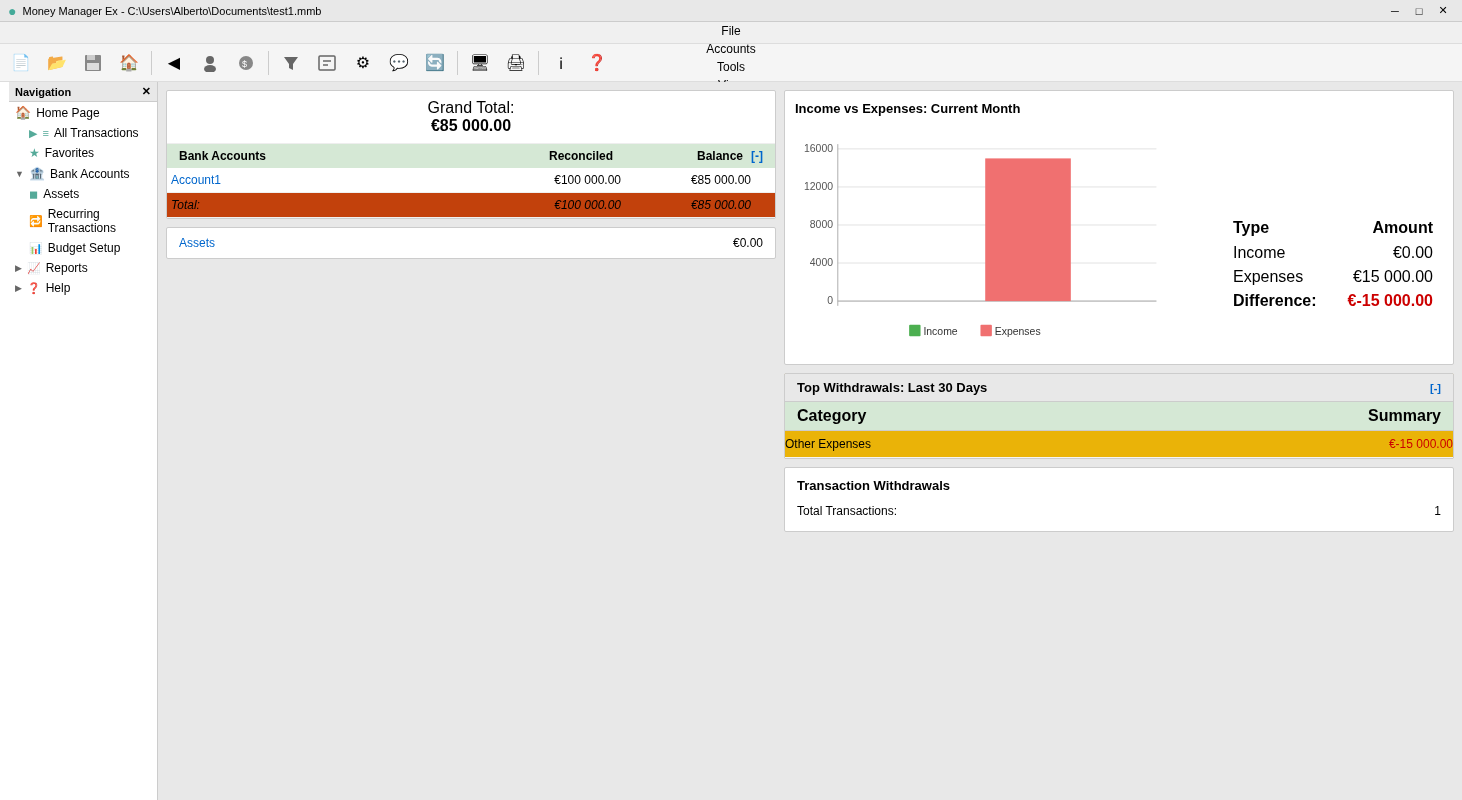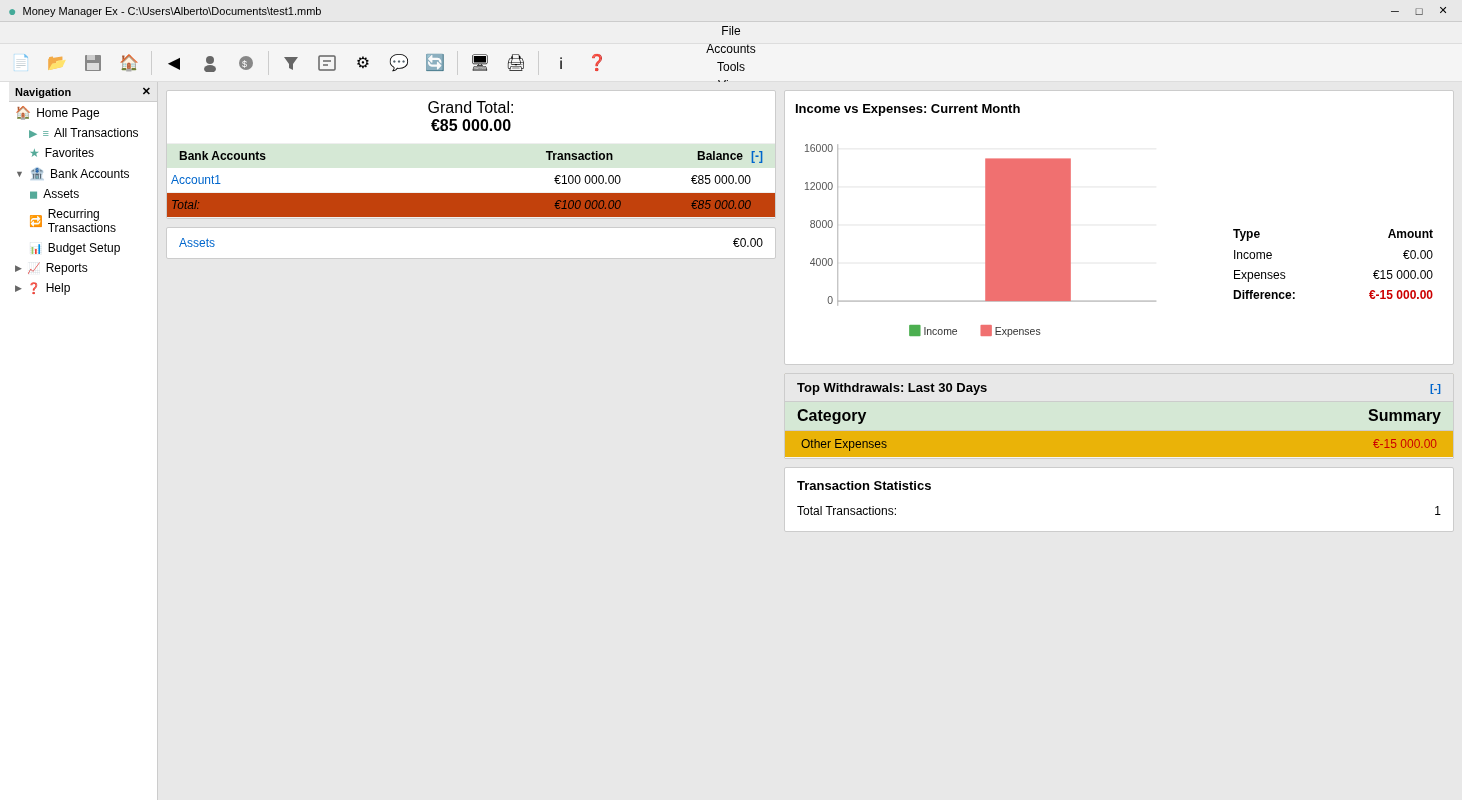--- a/index.html
+++ b/index.html
@@ -178,21 +178,21 @@
       margin-bottom: 18px;
     }
     #chart-area {
       flex: 1;
       position: relative;
       height: 220px;
     }
     #chart-svg { width: 100%; height: 100%; }
 
     #chart-table {
-      font-size: 12px;
+      font-size: 16px;
       border-collapse: collapse;
       min-width: 220px;
       align-self: center;
     }
     #chart-table th { padding: 4px 10px; text-align: left; font-weight: bold; }
     #chart-table td { padding: 3px 10px; }
     #chart-table .amount-col { text-align: right; }
     .diff-row td { font-weight: bold; }
     .diff-negative { color: #cc0000; }
 
@@ -218,21 +218,21 @@
       padding: 5px 12px;
       background: #d5e8d5;
       font-weight: bold;
       font-size: 16px;
       border-bottom: 1px solid #ccc;
     }
     .wt-category { flex: 1; }
     .wt-summary { text-align: right; }
     .withdrawals-row {
       display: flex;
-      padding: 6px 16px;
+      padding: 6px 0;
       font-size: 12px;
       border-bottom: 1px solid #f5f5f5;
     }
 
     
     #stats-card {
       background: white;
       border: 1px solid #ccc;
       border-radius: 2px;
       padding: 10px 12px;
@@ -385,21 +385,21 @@
 
       <div class="card">
 
         <div class="grand-total-row">
           <span>Grand Total:</span>
           <span style="font-weight:bold;">€85 000.00</span>
         </div>
 
         <div class="accounts-table-header">
           <span class="col-name">Bank Accounts</span>
-          <span class="col-reconciled">Transaction</span>
+          <span class="col-reconciled">Reconciled</span>
           <span class="col-balance">Balance</span>
           <span class="col-toggle">[-]</span>
         </div>
 
         <div class="account-row">
           <a class="account-link col-name">Account1</a>
           <span class="col-reconciled">€100 000.00</span>
           <span class="col-balance">€85 000.00</span>
           <span class="col-toggle"></span>
         </div>
@@ -492,21 +492,21 @@
           <span class="wt-category">Category</span>
           <span class="wt-summary">Summary</span>
         </div>
         <div class="withdrawals-row">
           <span class="wt-category">Other Expenses</span>
           <span class="wt-summary" style="color:#cc0000; flex:1; text-align:right;">€-15 000.00</span>
         </div>
       </div>
 
       <div id="stats-card" class="card">
-        <div id="stats-title">Transaction Statistics</div>
+        <div id="stats-title">Transaction Withdrawals</div>
         <div class="stats-row">
           <span>Total Transactions:</span>
           <span>1</span>
         </div>
       </div>
 
     </div>
   </div>
 
 </div>

